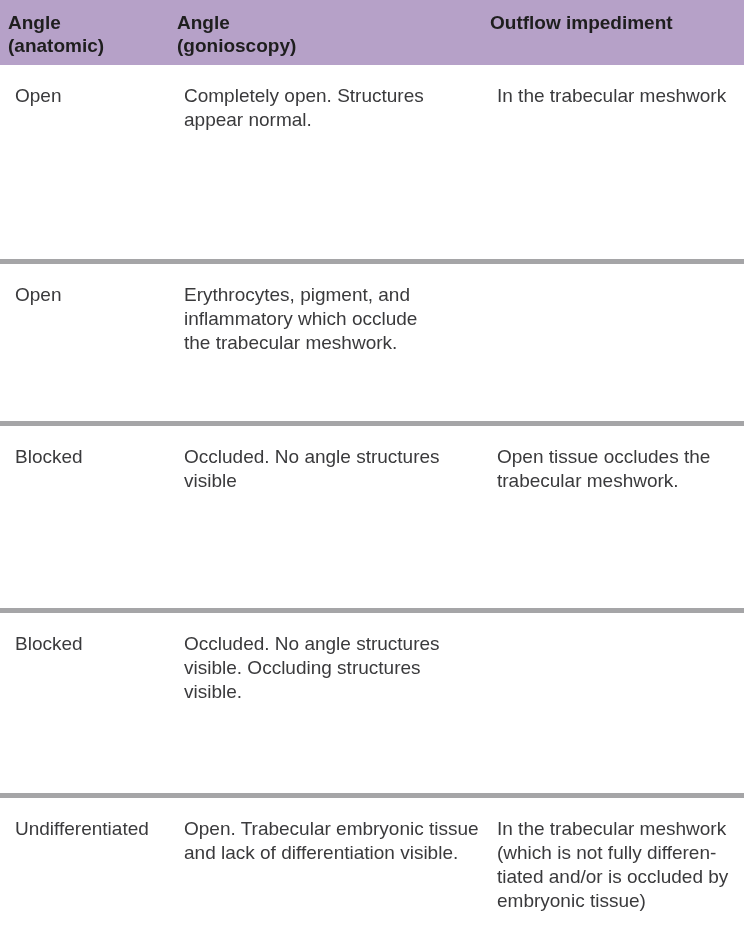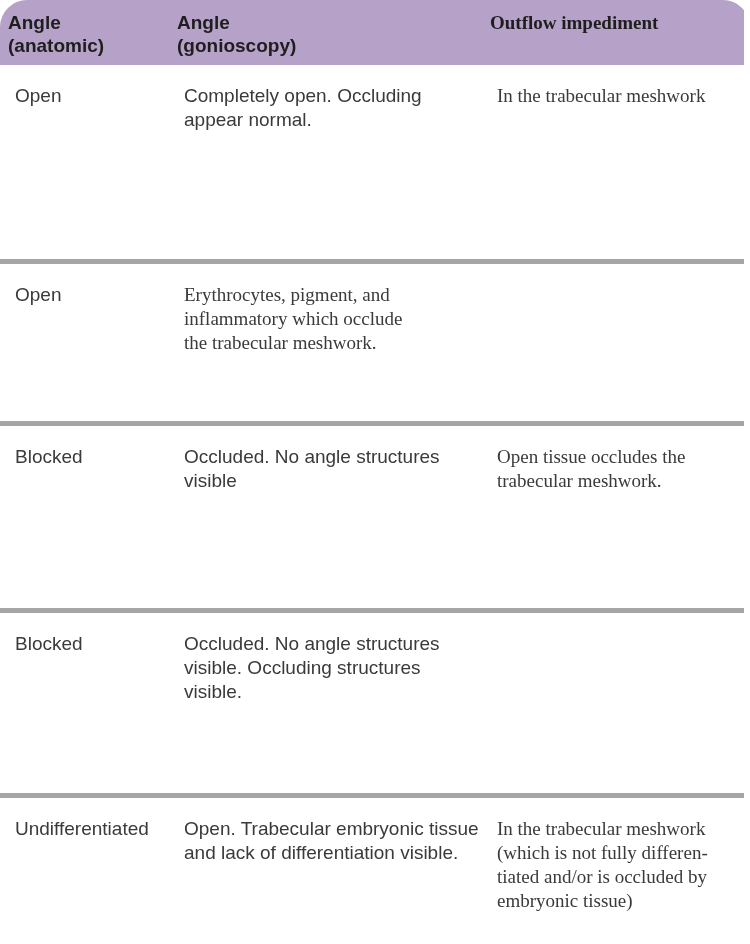--- a/index.html
+++ b/index.html
@@ -7,21 +7,20 @@
       padding: 0;
       background: #ffffff;
       font-family: "Liberation Sans", sans-serif;
     }
     #page {
       position: relative;
       width: 750px;
       height: 944px;
       background: #ffffff;
       overflow: hidden;
-      border-radius: 27px;
     }
     .table {
       width: 744px;
     }
     .hdr {
       background: #b6a1c8;
       height: 65px;
       box-sizing: border-box;
       display: flex;
       padding-top: 11px;
@@ -48,39 +47,39 @@
       width: 744px;
       height: 5px;
       background: #a5a5a7;
     }
     .cell {
       white-space: pre-line;
       box-sizing: border-box;
     }
     .c1 { width: 177px; padding-left: 8px; }
     .c2 { width: 313px; padding-right: 10px; }
-    .c3 { flex: 1; padding-right: 4px; font-family: Liberation Serif, serif; }
+    .c3 { flex: 1; padding-right: 4px; }
   </style>
 </head>
 <body>
 
 <div id="page">
   <div class="table">
 
     <div class="hdr">
       <div class="cell c1">Angle
 (anatomic)</div>
       <div class="cell c2">Angle
 (gonioscopy)</div>
       <div class="cell c3">Outflow impediment</div>
     </div>
 
     <div class="row r1">
       <div class="cell c1">Open</div>
-      <div class="cell c2">Completely open. Occluding
+      <div class="cell c2">Completely open. Structures
 appear normal.</div>
       <div class="cell c3">In the trabecular meshwork</div>
     </div>
 
     <div class="divider"></div>
 
     <div class="row r2">
       <div class="cell c1">Open</div>
       <div class="cell c3">Erythrocytes, pigment, and
 inflammatory which occlude

